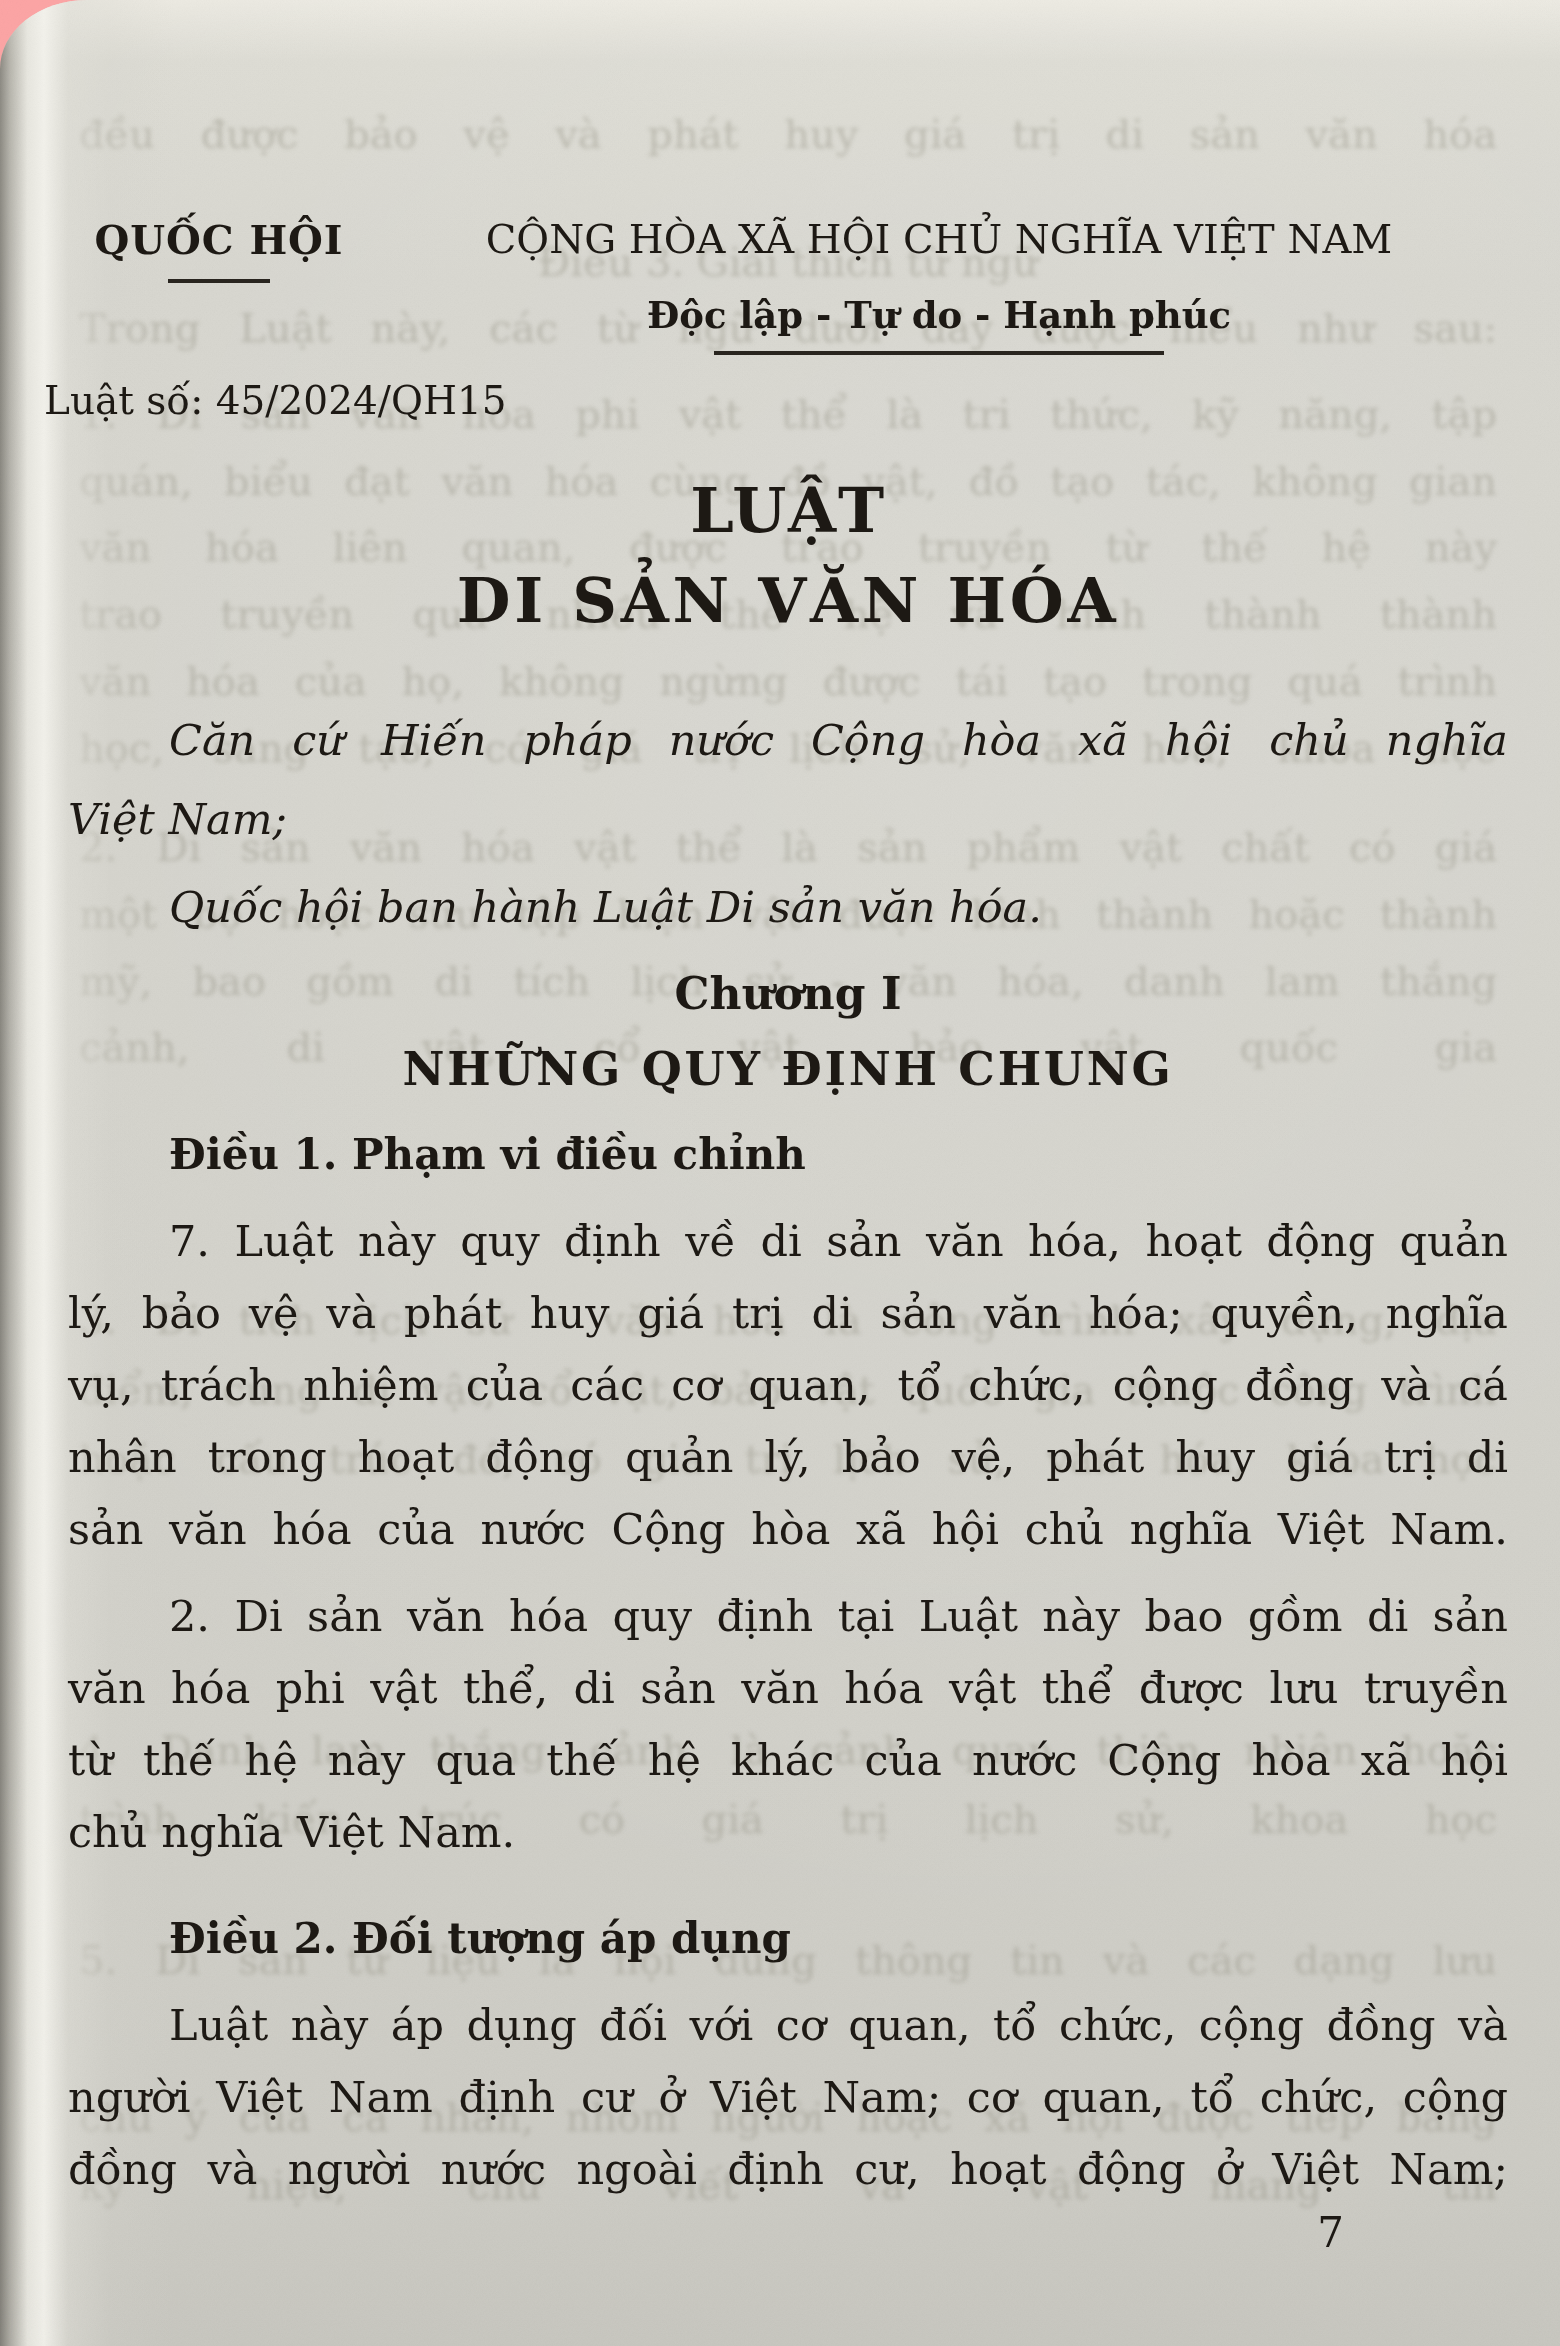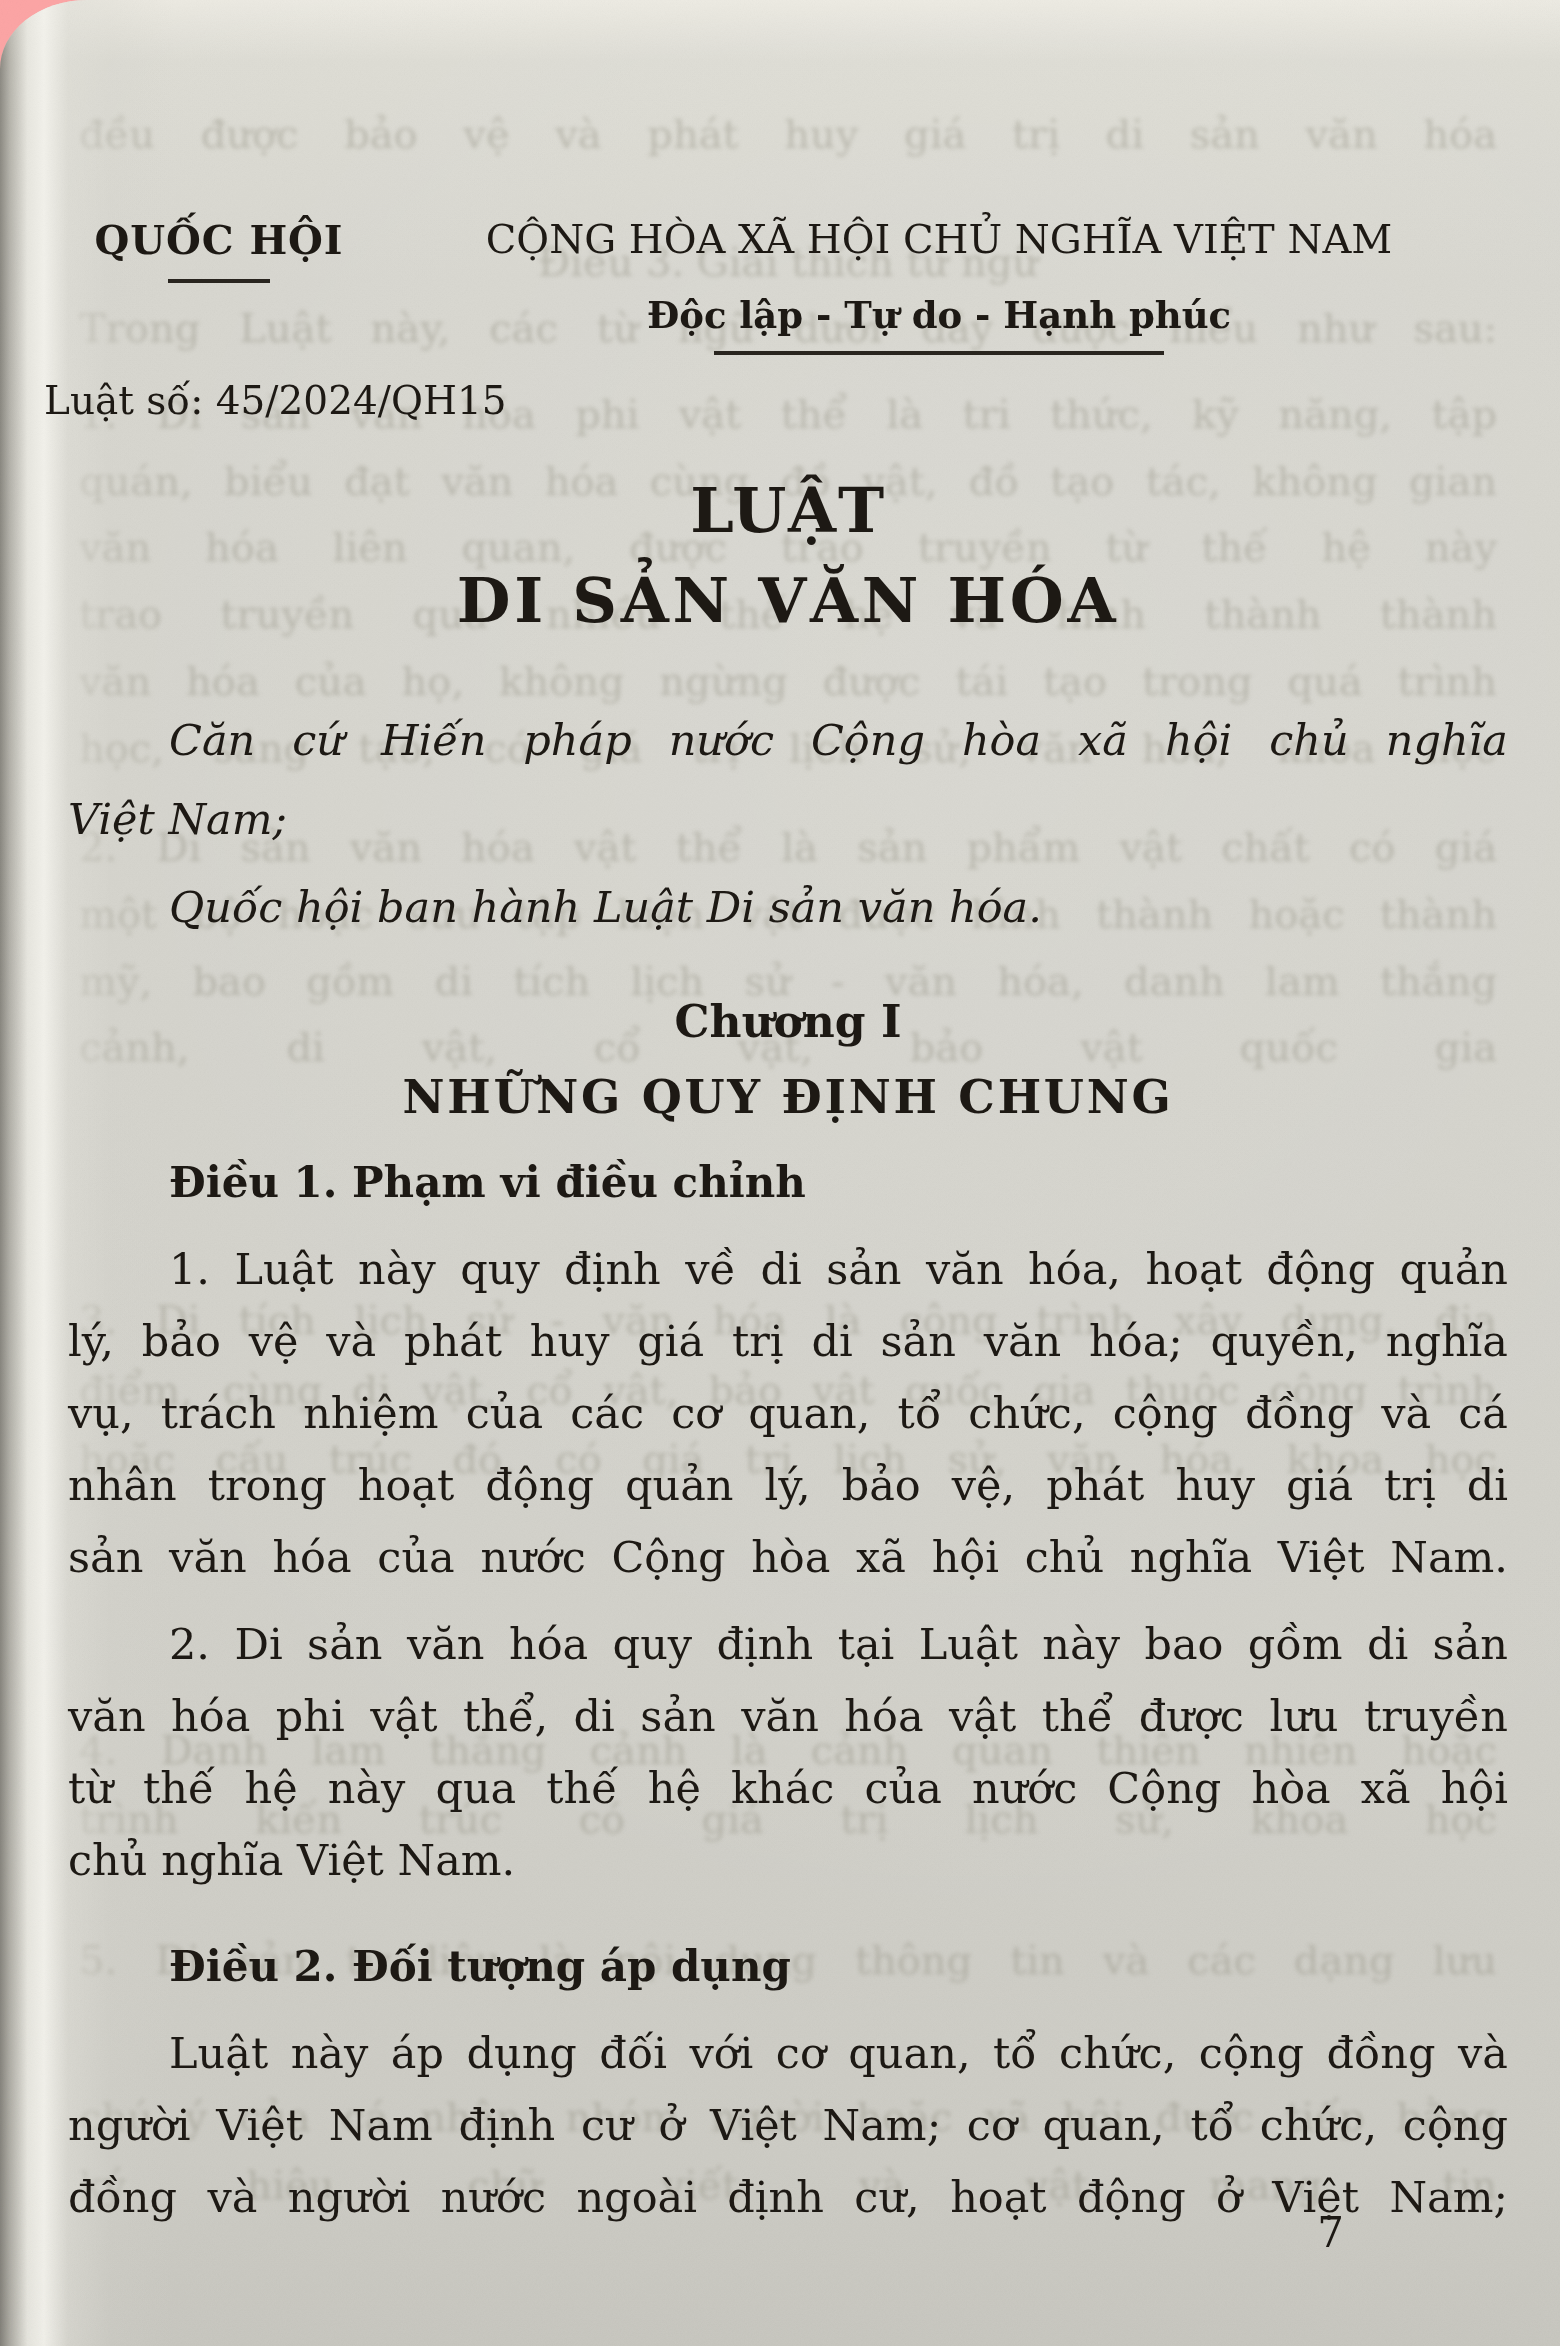--- a/index.html
+++ b/index.html
@@ -48,21 +48,21 @@
   .title2 { text-align:center; font-size:62px; font-weight:700; margin-top:12.8px; letter-spacing:3.7px; line-height:77px; }
 
   .line { font-size:43px; line-height:72px; }
   .j { text-align:justify; text-align-last:justify; }
   .ind { padding-left:101px; }
 
   .preamble { margin-top:62px; font-style:italic; }
   .preamble .line { line-height:79px; }
   .pre3 { margin-top:9.1px; }
 
-  .chap-no { margin-top:48px; font-size:44px; font-weight:700; text-align:center; line-height:53px; }
+  .chap-no { margin-top:20px; font-size:44px; font-weight:700; text-align:center; line-height:53px; }
   .chap-name { margin-top:22px; font-size:46px; font-weight:700; text-align:center; letter-spacing:2.7px; line-height:55px; }
 
   .art { margin-top:31px; font-size:42px; font-weight:700; padding-left:101px; line-height:53px; }
   .art2 { margin-top:44px; }
   .par1 { margin-top:24px; }
   .par2 { margin-top:14.6px; }
   .par3 { margin-top:24px; }
 
   .pageno { position:absolute; top:2208px; right:217px; font-size:42px; font-weight:400; }
 
@@ -124,21 +124,21 @@
         <div class="line">Việt Nam;</div>
         <div class="line ind pre3">Quốc hội ban hành Luật Di sản văn hóa.</div>
       </div>
 
       <div class="chap-no">Chương I</div>
       <div class="chap-name">NHỮNG QUY ĐỊNH CHUNG</div>
 
       <div class="art">Điều 1. Phạm vi điều chỉnh</div>
 
       <div class="par1">
-        <div class="line j ind">1. Luật này quy định về di sản văn hóa, hoạt động quản</div>
+        <div class="line j ind">7. Luật này quy định về di sản văn hóa, hoạt động quản</div>
         <div class="line j">lý, bảo vệ và phát huy giá trị di sản văn hóa; quyền, nghĩa</div>
         <div class="line j">vụ, trách nhiệm của các cơ quan, tổ chức, cộng đồng và cá</div>
         <div class="line j">nhân trong hoạt động quản lý, bảo vệ, phát huy giá trị di</div>
         <div class="line j">sản văn hóa của nước Cộng hòa xã hội chủ nghĩa Việt Nam.</div>
       </div>
 
       <div class="par2">
         <div class="line j ind">2. Di sản văn hóa quy định tại Luật này bao gồm di sản</div>
         <div class="line j">văn hóa phi vật thể, di sản văn hóa vật thể được lưu truyền</div>
         <div class="line j">từ thế hệ này qua thế hệ khác của nước Cộng hòa xã hội</div>

